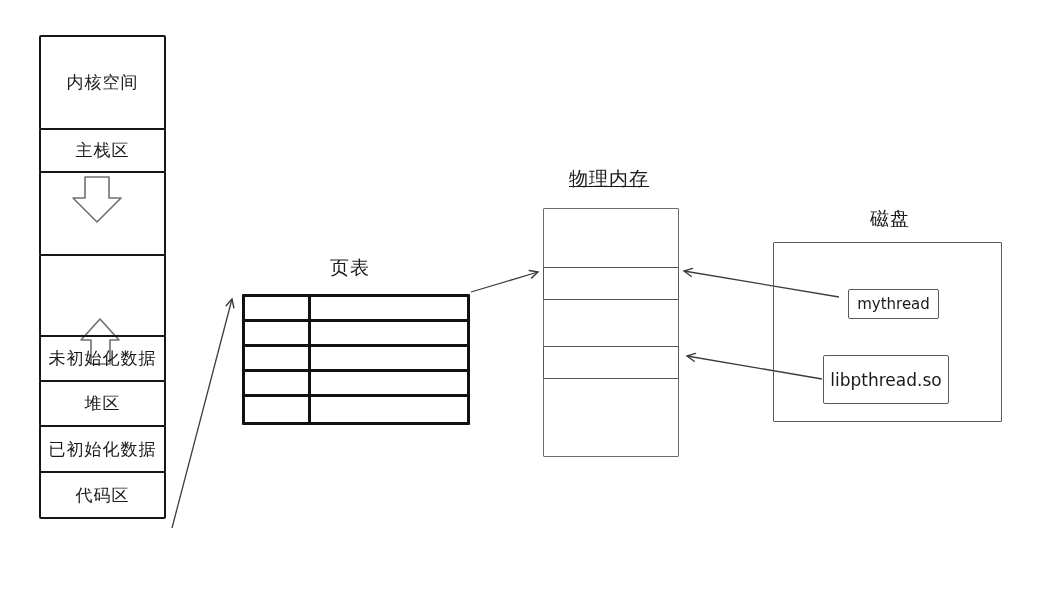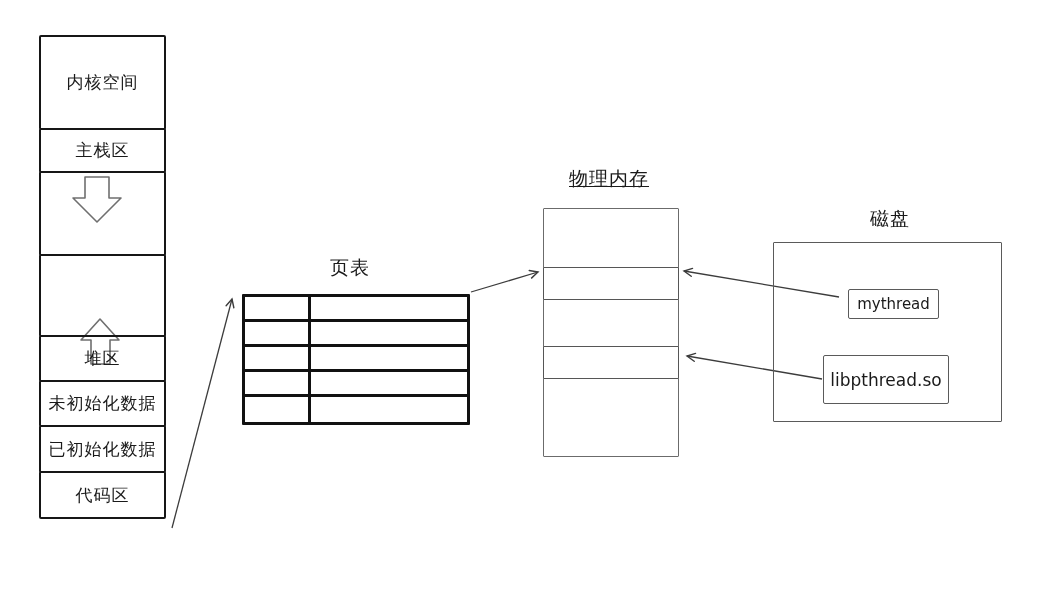--- a/index.html
+++ b/index.html
@@ -89,24 +89,24 @@
   <div class="stack">
     <div class="seg h95">
       <span>内核空间</span>
     </div>
     <div class="seg h45">
       <span>主栈区</span>
     </div>
     <div class="seg h85"></div>
     <div class="seg h83"></div>
     <div class="seg h47">
-      <span>堆区</span>
+      <span>未初始化数据</span>
     </div>
     <div class="seg h47">
-      <span>未初始化数据</span>
+      <span>堆区</span>
     </div>
     <div class="seg h48">
       <span>已初始化数据</span>
     </div>
     <div class="seg h48">
       <span>代码区</span>
     </div>
   </div>
 
   <div class="pt-title">页表</div>

